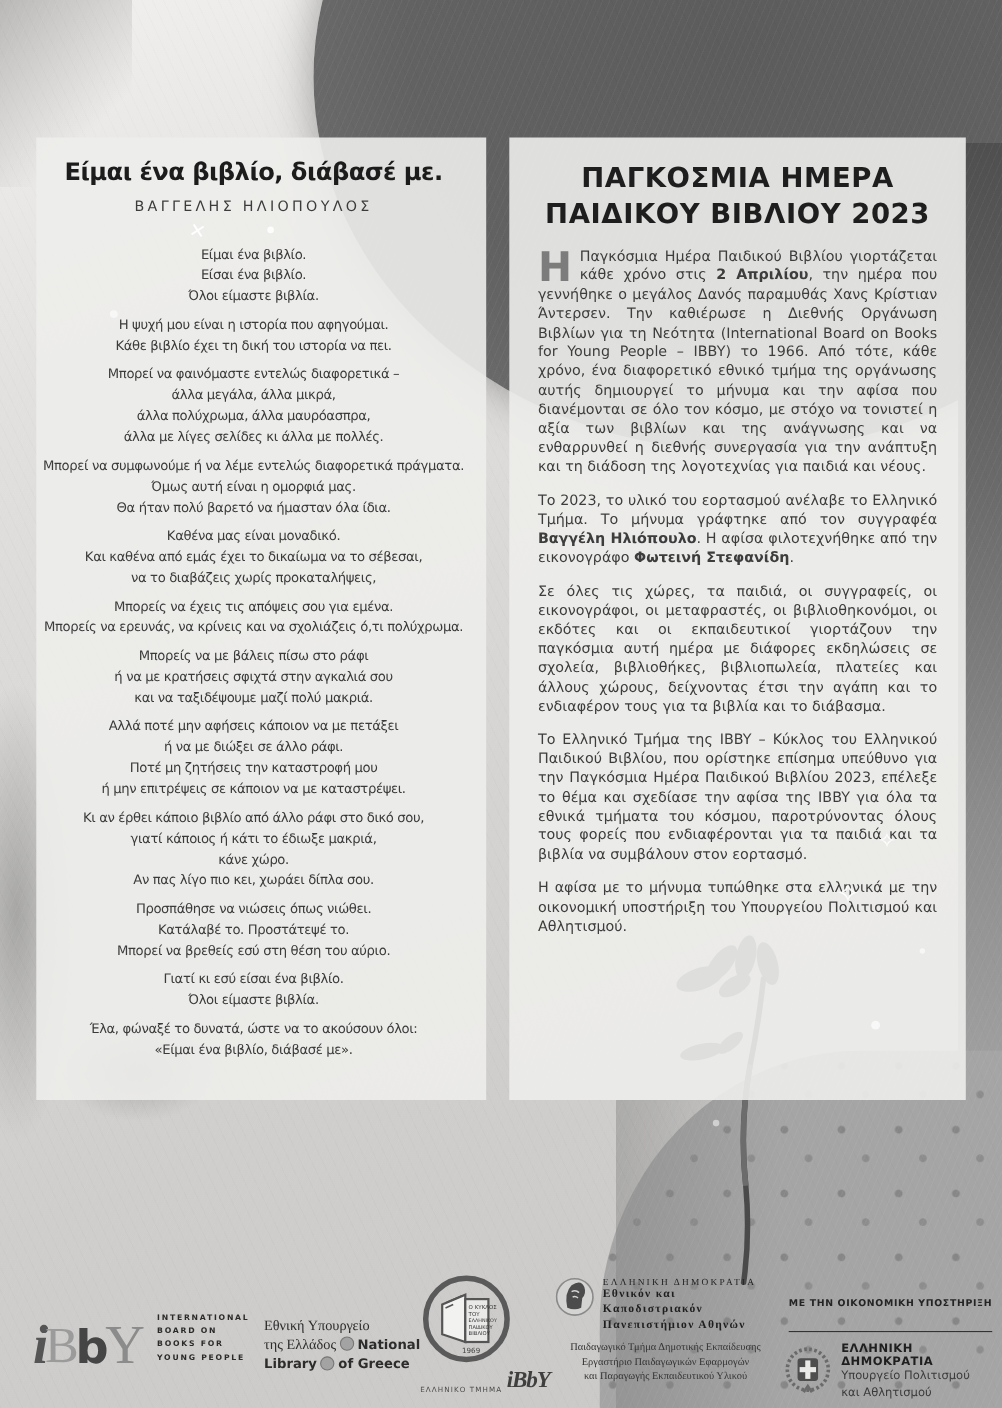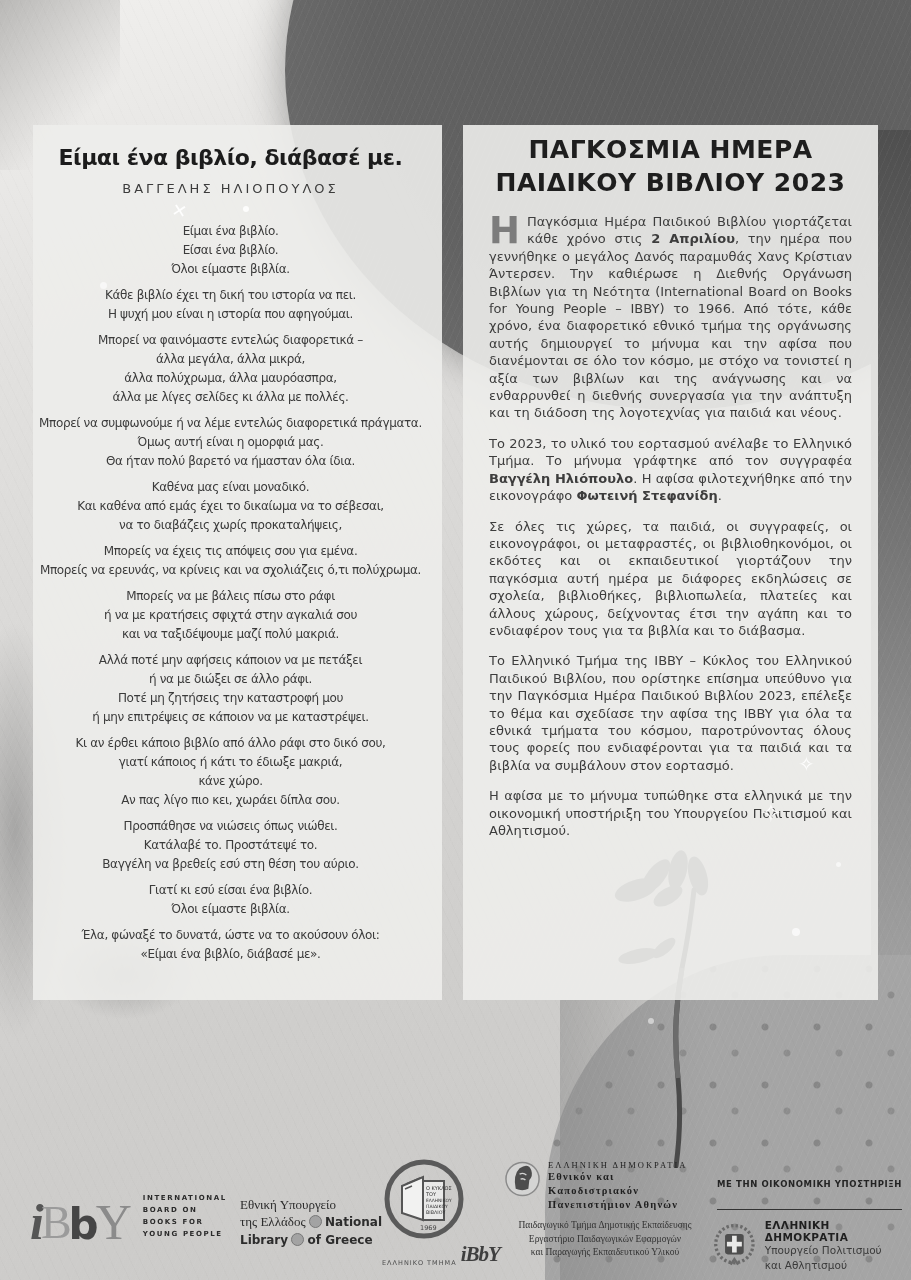--- a/index.html
+++ b/index.html
@@ -30,21 +30,21 @@
     background:linear-gradient(90deg,rgba(130,130,130,.45),rgba(130,130,130,0));}
   .bg-left-shade{position:absolute;left:-40px;top:620px;width:110px;height:420px;border-radius:50%;
     background:radial-gradient(ellipse,rgba(120,120,120,.5) 0%,rgba(120,120,120,0) 70%);}
   .bg-under-left{position:absolute;left:55px;top:930px;width:140px;height:90px;border-radius:50%;
     background:radial-gradient(ellipse,rgba(100,100,100,.35),rgba(100,100,100,0) 70%);}
   .flower{position:absolute;left:598px;top:838px;z-index:1;}
   
   .panel{position:absolute;top:125px;height:875px;background:rgba(237,237,235,.9);z-index:2;
          box-sizing:border-box;}
   .panel-left{left:33px;width:409px;padding:18px 20px 0 6px;text-align:center;color:#3a3a3a;}
-  .panel-right{left:463px;width:415px;padding:2px 26px 0 26px;color:#3d3d3d;}
+  .panel-right{left:463px;width:415px;padding:14px 26px 0 26px;color:#3d3d3d;}
   .poem-title{font-size:22px;font-weight:bold;letter-spacing:-.5px;color:#1c1c1c;margin:2px 0 0 0;}
   .poem-author{font-size:13px;letter-spacing:3px;color:#3c3c3c;margin-top:11px;}
   .poem{margin-top:26px;font-size:12px;letter-spacing:-.35px;line-height:19px;color:#3b3b3b;}
   .stanza{margin-bottom:7px;}
   .article-title{font-size:25px;font-weight:bold;line-height:1.32;letter-spacing:.5px;
     color:#1e1e1e;text-align:center;margin:6px 0 14px 0;}
   .article-p{font-size:13px;line-height:17.4px;text-align:justify;margin:0 0 13px 0;}
   .article-p .b{font-weight:bold;}
   .dropcap{float:left;font-size:37px;font-weight:bold;color:#7c7c7c;line-height:30px;
     margin:3px 7px 0 0;}
@@ -123,22 +123,22 @@
   <div class="panel panel-left">
     <div class="poem-title">Είμαι ένα βιβλίο, διάβασέ με.</div>
     <div class="poem-author">ΒΑΓΓΕΛΗΣ ΗΛΙΟΠΟΥΛΟΣ</div>
     <div class="poem">
         <div class="stanza">
           <div class="poem-line">Είμαι ένα βιβλίο.</div>
           <div class="poem-line">Είσαι ένα βιβλίο.</div>
           <div class="poem-line">Όλοι είμαστε βιβλία.</div>
         </div>
         <div class="stanza">
+          <div class="poem-line">Η ψυχή μου είναι η ιστορία που αφηγούμαι.</div>
           <div class="poem-line">Κάθε βιβλίο έχει τη δική του ιστορία να πει.</div>
-          <div class="poem-line">Η ψυχή μου είναι η ιστορία που αφηγούμαι.</div>
         </div>
         <div class="stanza">
           <div class="poem-line">Μπορεί να φαινόμαστε εντελώς διαφορετικά –</div>
           <div class="poem-line">άλλα μεγάλα, άλλα μικρά,</div>
           <div class="poem-line">άλλα πολύχρωμα, άλλα μαυρόασπρα,</div>
           <div class="poem-line">άλλα με λίγες σελίδες κι άλλα με πολλές.</div>
         </div>
         <div class="stanza">
           <div class="poem-line">Μπορεί να συμφωνούμε ή να λέμε εντελώς διαφορετικά πράγματα.</div>
           <div class="poem-line">Όμως αυτή είναι η ομορφιά μας.</div>
@@ -166,21 +166,21 @@
         </div>
         <div class="stanza">
           <div class="poem-line">Κι αν έρθει κάποιο βιβλίο από άλλο ράφι στο δικό σου,</div>
           <div class="poem-line">γιατί κάποιος ή κάτι το έδιωξε μακριά,</div>
           <div class="poem-line">κάνε χώρο.</div>
           <div class="poem-line">Αν πας λίγο πιο κει, χωράει δίπλα σου.</div>
         </div>
         <div class="stanza">
           <div class="poem-line">Προσπάθησε να νιώσεις όπως νιώθει.</div>
           <div class="poem-line">Κατάλαβέ το. Προστάτεψέ το.</div>
-          <div class="poem-line">Βαγγέλη να βρεθείς εσύ στη θέση του αύριο.</div>
+          <div class="poem-line">Μπορεί να βρεθείς εσύ στη θέση του αύριο.</div>
         </div>
         <div class="stanza">
           <div class="poem-line">Γιατί κι εσύ είσαι ένα βιβλίο.</div>
           <div class="poem-line">Όλοι είμαστε βιβλία.</div>
         </div>
         <div class="stanza">
           <div class="poem-line">Έλα, φώναξέ το δυνατά, ώστε να το ακούσουν όλοι:</div>
           <div class="poem-line">«Είμαι ένα βιβλίο, διάβασέ με».</div>
         </div>
       </div>

